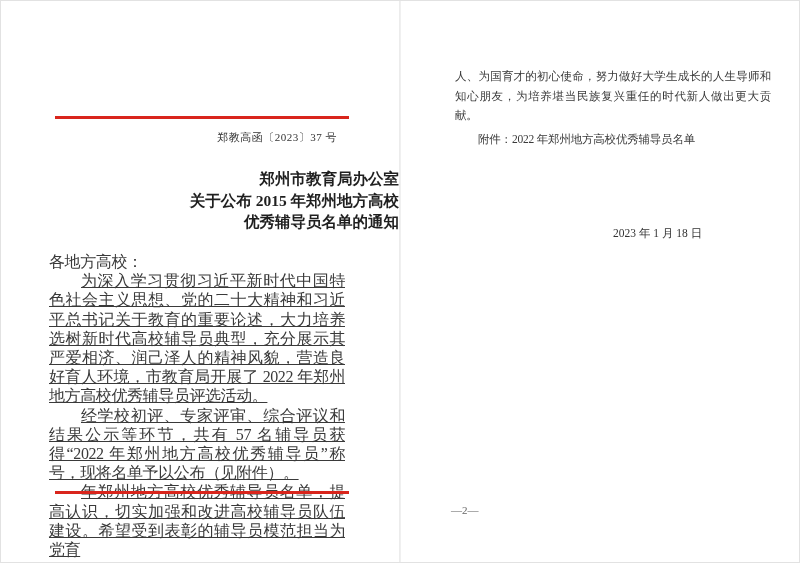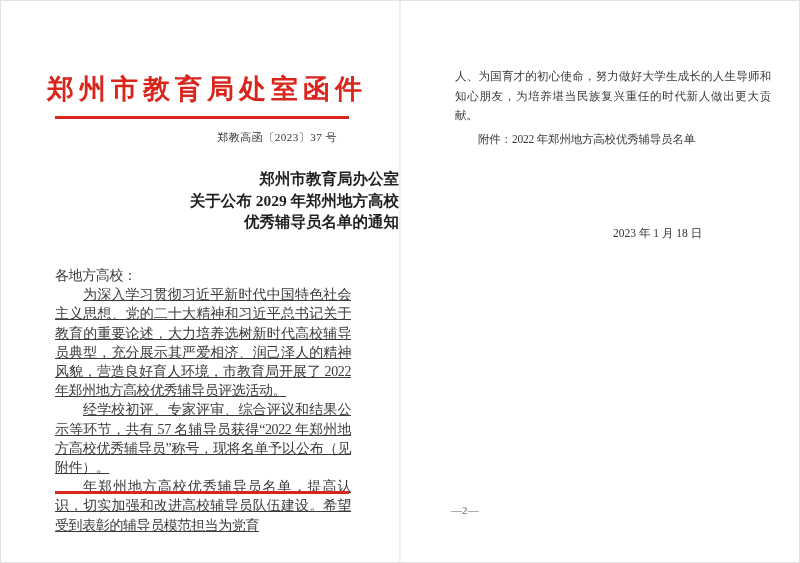--- a/index.html
+++ b/index.html
@@ -42,26 +42,25 @@
     white-space: nowrap;
   }
   .doc-title {
     position: absolute; top: 167px; left: 0; width: 100%;
     text-align: right;
     font-size: 15.5px; font-weight: bold;
     line-height: 21.5px;
     color: #1f1f1f;
   }
   .body-text {
-    position: absolute; top: 251px; left: 54px; width: 296px;
-    font-size: 14px; letter-spacing: -0.4px;
+    position: absolute; top: 251px; left: 48px; width: 296px;
+    font-size: 16px; letter-spacing: -0.4px;
     line-height: 19.2px;
     color: #3a3a3a;
     text-align: justify;
-    margin-top: 14px;
   }
   .body-text p { margin: 0; }
   .body-text p.para { text-indent: 2em; text-decoration: underline; }
 
   
   .continuation {
     position: absolute; top: 66px; left: 54px; width: 316px;
     font-size: 11.5px; letter-spacing: -0.2px;
     line-height: 19.5px;
     color: #3a3a3a;
@@ -85,29 +84,28 @@
     font-size: 11px; color: #666666;
     white-space: nowrap;
   }
 </style>
 </head>
 <body>
 
 <div class="spread">
 
   <div class="page left">
-    <div class="letterhead">郑州市教育局处室函件</div>
 
     <div class="red-rule top"></div>
 
     <div class="doc-number">郑教高函〔2023〕37 号</div>
 
     <div class="doc-title">
       <div>郑州市教育局办公室</div>
-      <div>关于公布 2029 年郑州地方高校</div>
+      <div>关于公布 2015 年郑州地方高校</div>
       <div>优秀辅导员名单的通知</div>
     </div>
 
     <div class="body-text">
       <p class="salutation">各地方高校：</p>
       <p class="para">为深入学习贯彻习近平新时代中国特色社会主义思想、党的二十大精神和习近平总书记关于教育的重要论述，大力培养选树新时代高校辅导员典型，充分展示其严爱相济、润己泽人的精神风貌，营造良好育人环境，市教育局开展了 2022 年郑州地方高校优秀辅导员评选活动。</p>
       <p class="para">经学校初评、专家评审、综合评议和结果公示等环节，共有 57 名辅导员获得“2022 年郑州地方高校优秀辅导员”称号，现将名单予以公布（见附件）。</p>
       <p class="para">年郑州地方高校优秀辅导员名单，提高认识，切实加强和改进高校辅导员队伍建设。希望受到表彰的辅导员模范担当为党育</p>
     </div>
 

